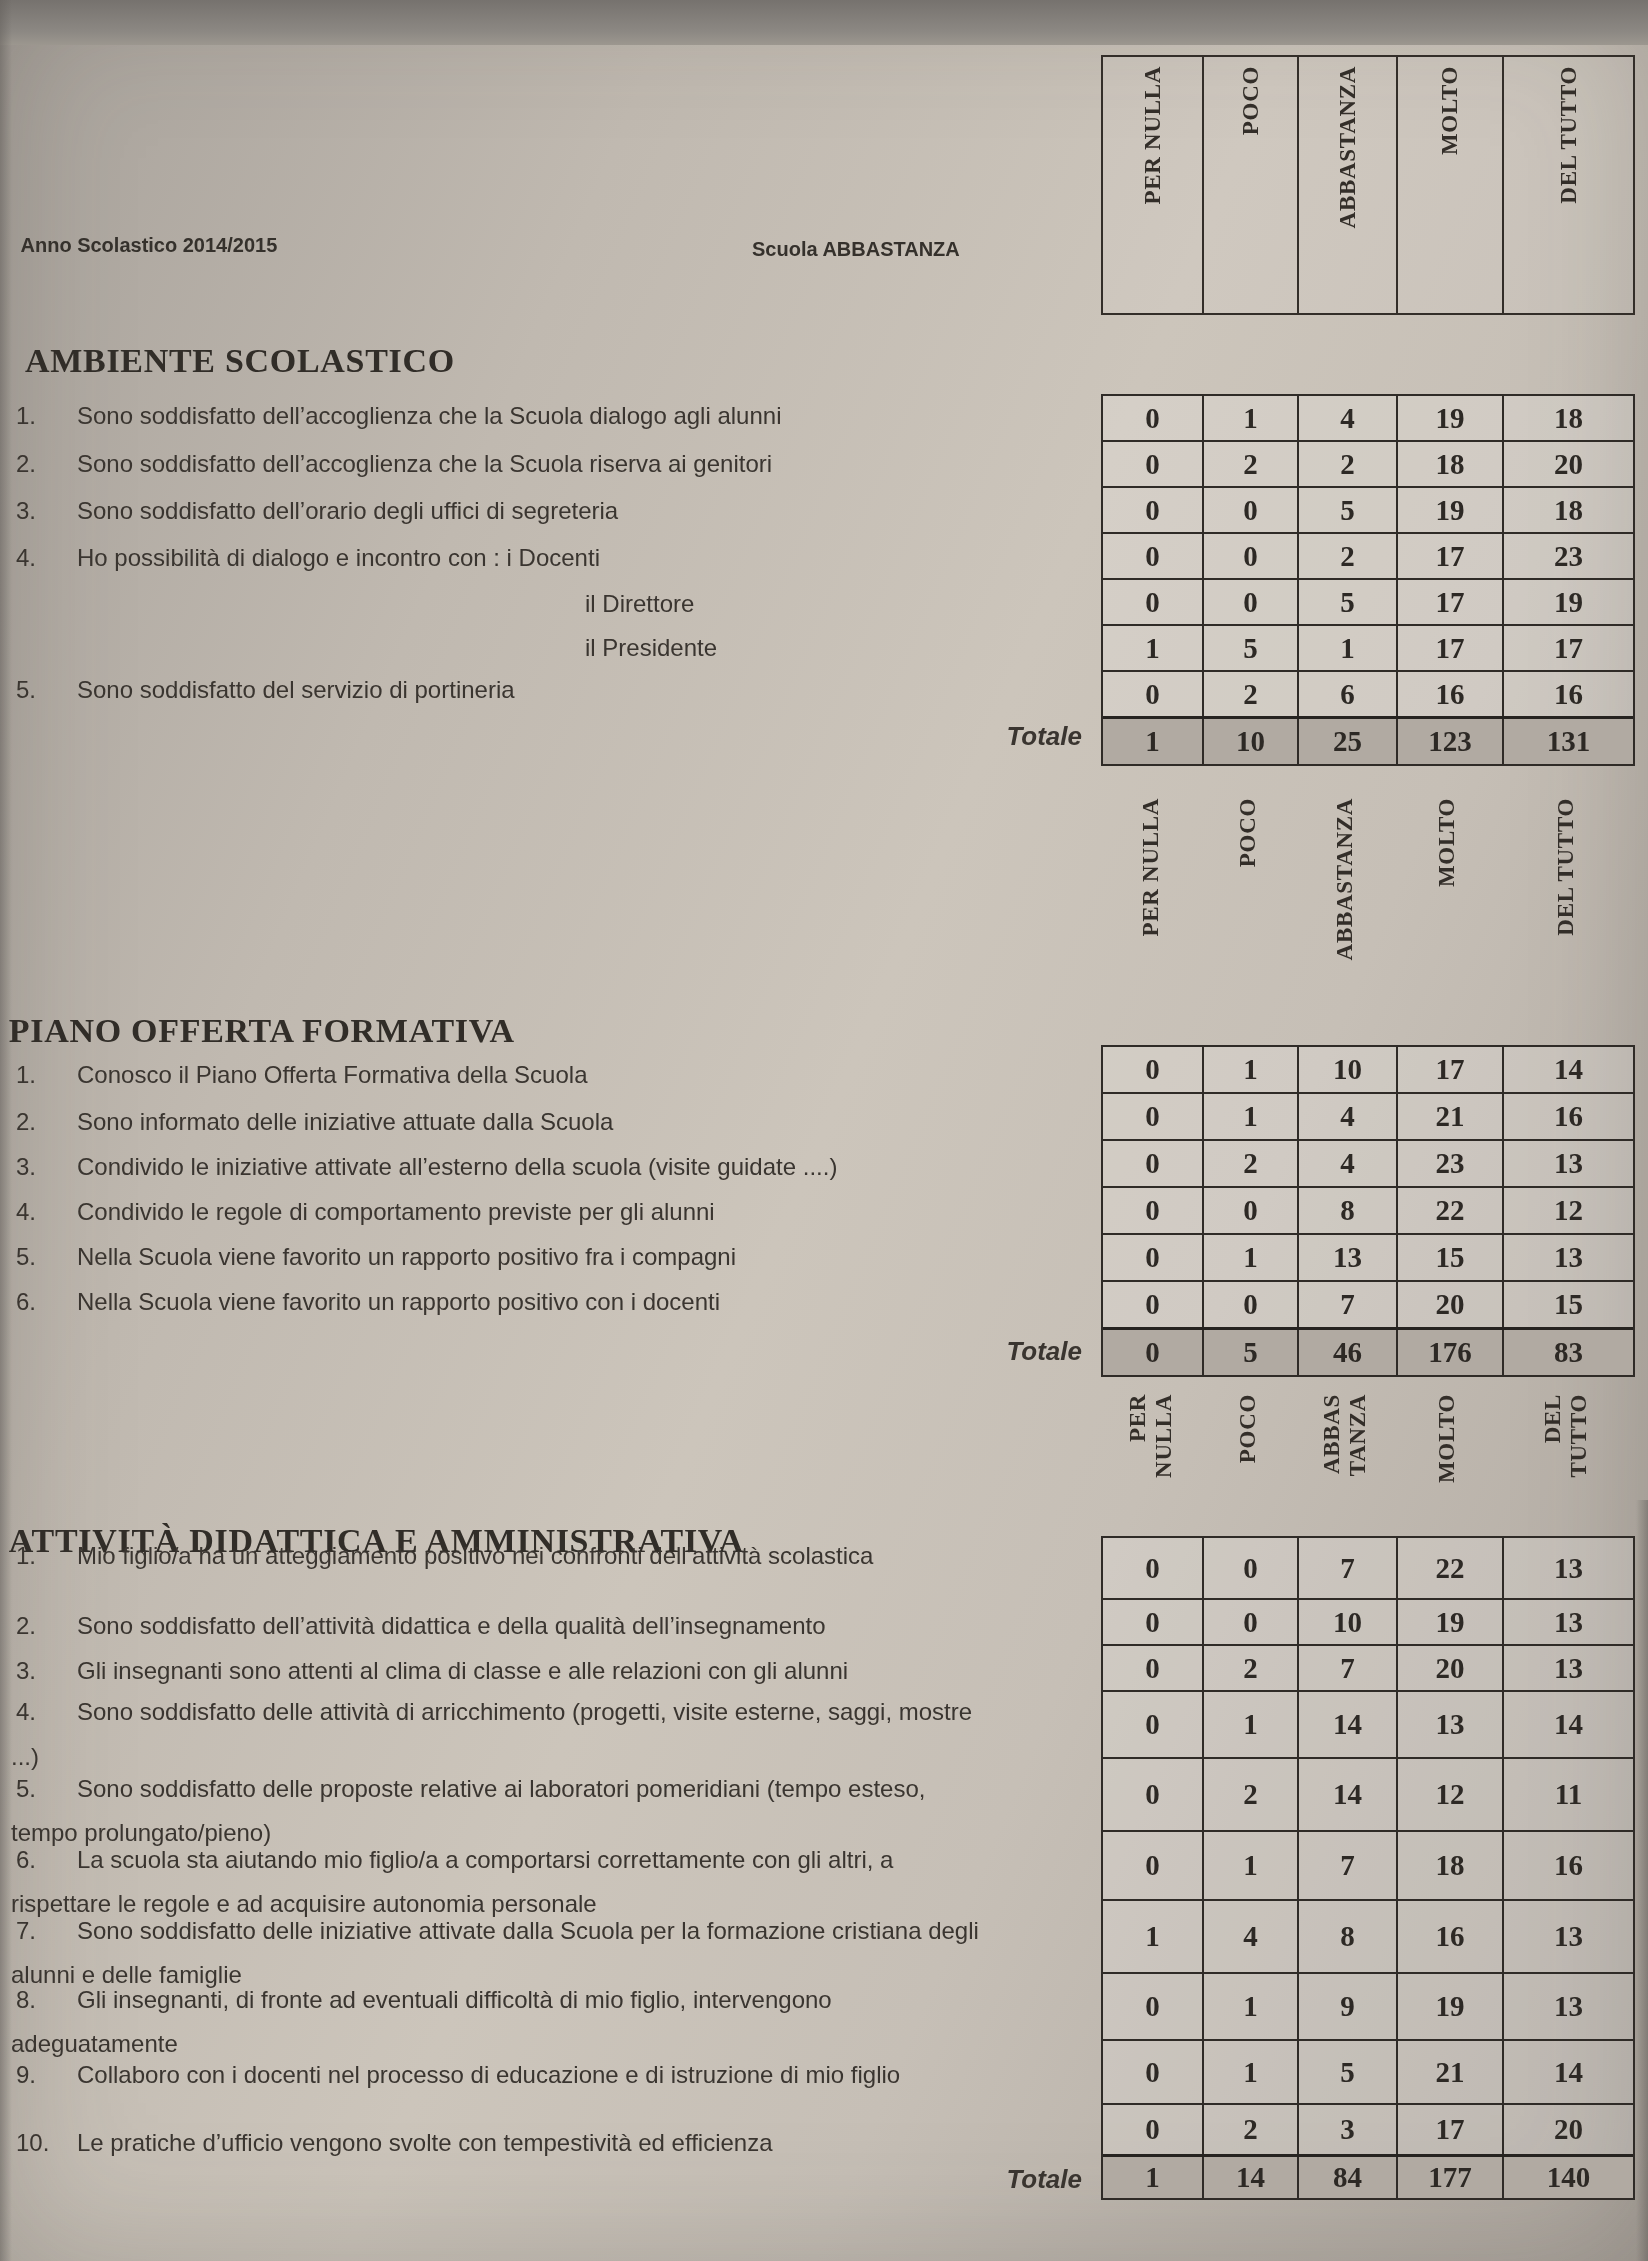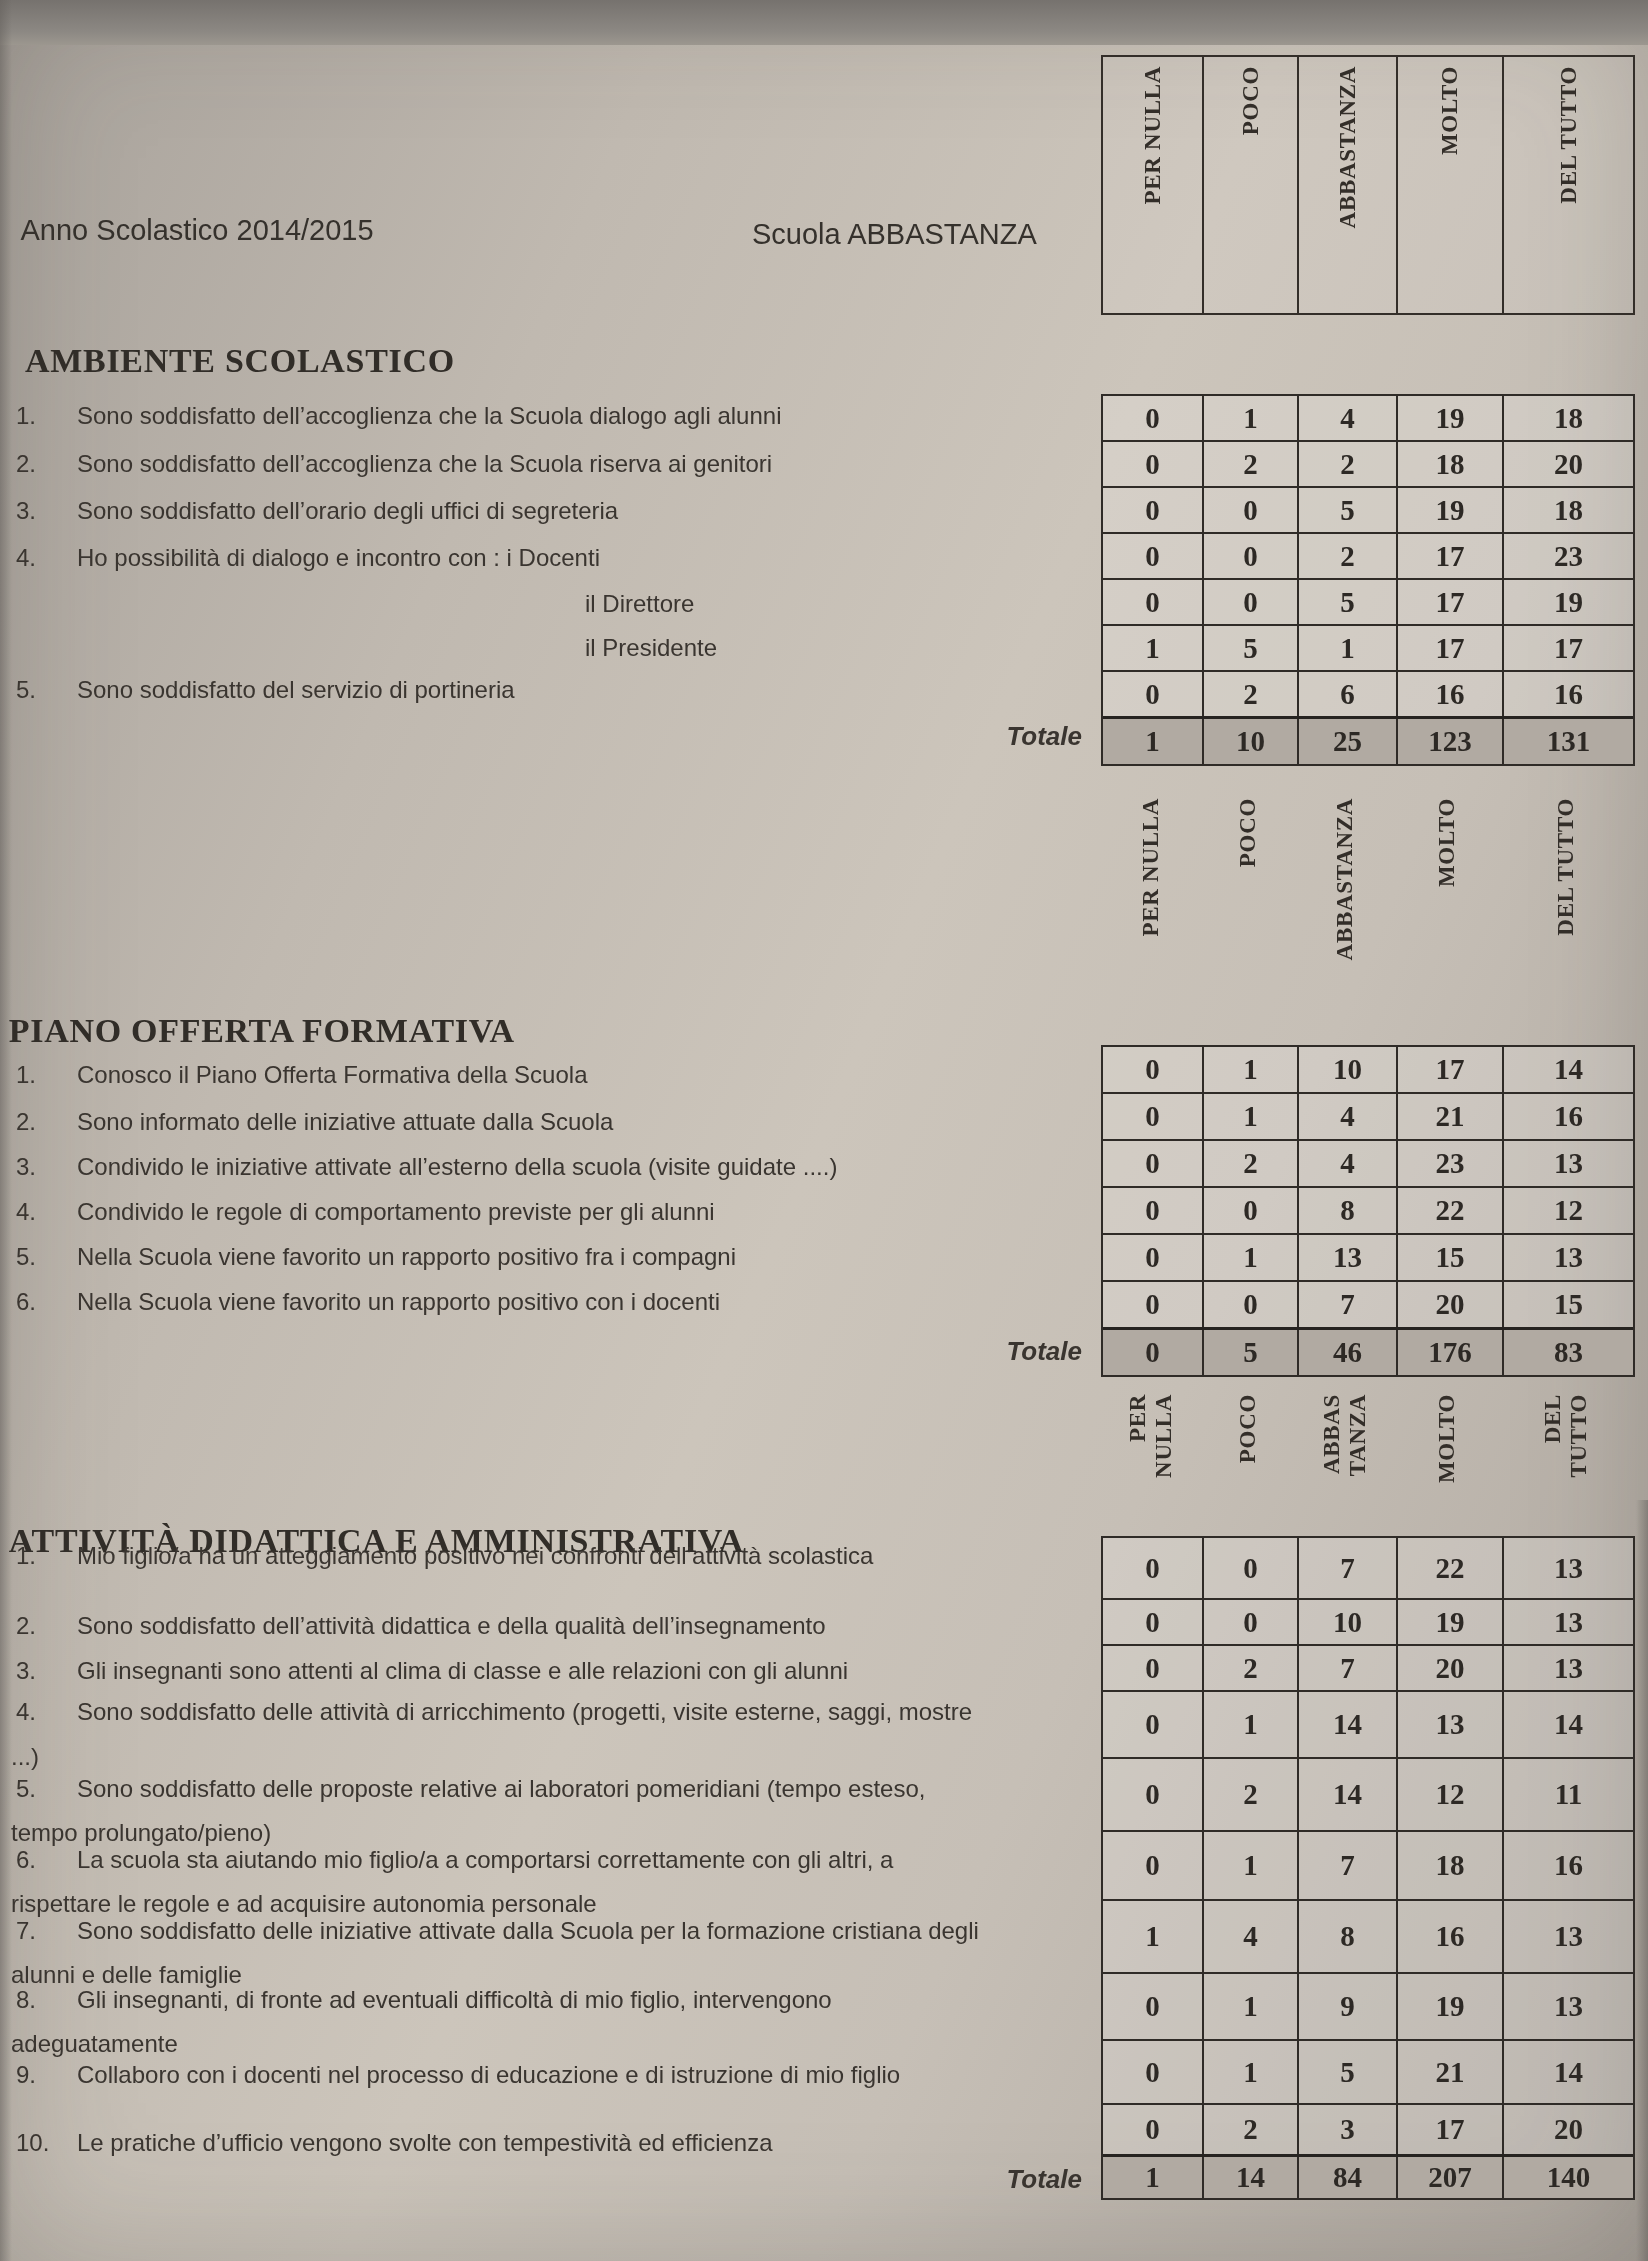--- a/index.html
+++ b/index.html
@@ -11,21 +11,21 @@
   }
   .top-band{position:absolute;top:0;left:0;width:100%;height:45px;
     background:linear-gradient(180deg,#76726e 0%,#8c8883 70%,#9c978f 100%);}
   .left-band{position:absolute;top:0;left:0;width:11.7px;height:100%;
     background:linear-gradient(90deg,rgba(100,96,92,.55),rgba(100,96,92,0));}
   .right-band{position:absolute;top:1500px;right:0;width:11.7px;height:762px;
     background:linear-gradient(270deg,rgba(90,86,82,.45),rgba(90,86,82,0));}
   .abs{position:absolute;}
   .title-line{width:1024px;text-align:center;font-weight:bold;font-size:33px;
     letter-spacing:0.4px;color:#35312c;white-space:nowrap;}
-  .meta-line{font-weight:normal;font-size:29px;color:#35312c;white-space:nowrap;}
+  .meta-line{font-weight:bold;font-size:20px;color:#35312c;white-space:nowrap;margin-top:20px;}
   .sec-title{font-family:"Liberation Serif",serif;font-weight:bold;font-size:34px;
     letter-spacing:0.7px;color:#312d28;white-space:nowrap;}
   .q-line{font-size:24px;color:#3a3530;white-space:nowrap;}
   .q-num{display:inline-block;width:61px;}
   .tot-label{font-style:italic;font-weight:600;font-size:26px;color:#3a3530;
     width:219px;text-align:right;}
   .scale{display:flex;}
   .scale.bordered{border:2.9px solid #332e29;background:rgba(255,255,255,.06);}
   .scell{position:relative;flex:none;height:100%;}
   .scale.bordered .scell + .scell{border-left:2.2px solid #332e29;}
@@ -324,20 +324,20 @@
             <div class="rcell" style="width: 99px;">0</div>
             <div class="rcell" style="width: 93px;">2</div>
             <div class="rcell" style="width: 97px;">3</div>
             <div class="rcell" style="width: 104px;">17</div>
             <div class="rcell" style="width: 129px;">20</div>
           </div>
           <div class="rrow trow" style="height: 41px;">
             <div class="rcell" style="width: 99px;">1</div>
             <div class="rcell" style="width: 93px;">14</div>
             <div class="rcell" style="width: 97px;">84</div>
-            <div class="rcell" style="width: 104px;">207</div>
+            <div class="rcell" style="width: 104px;">177</div>
             <div class="rcell" style="width: 129px;">140</div>
           </div>
         </div>
       </div>
     </div>
 </div>
 
 
 </body></html>

